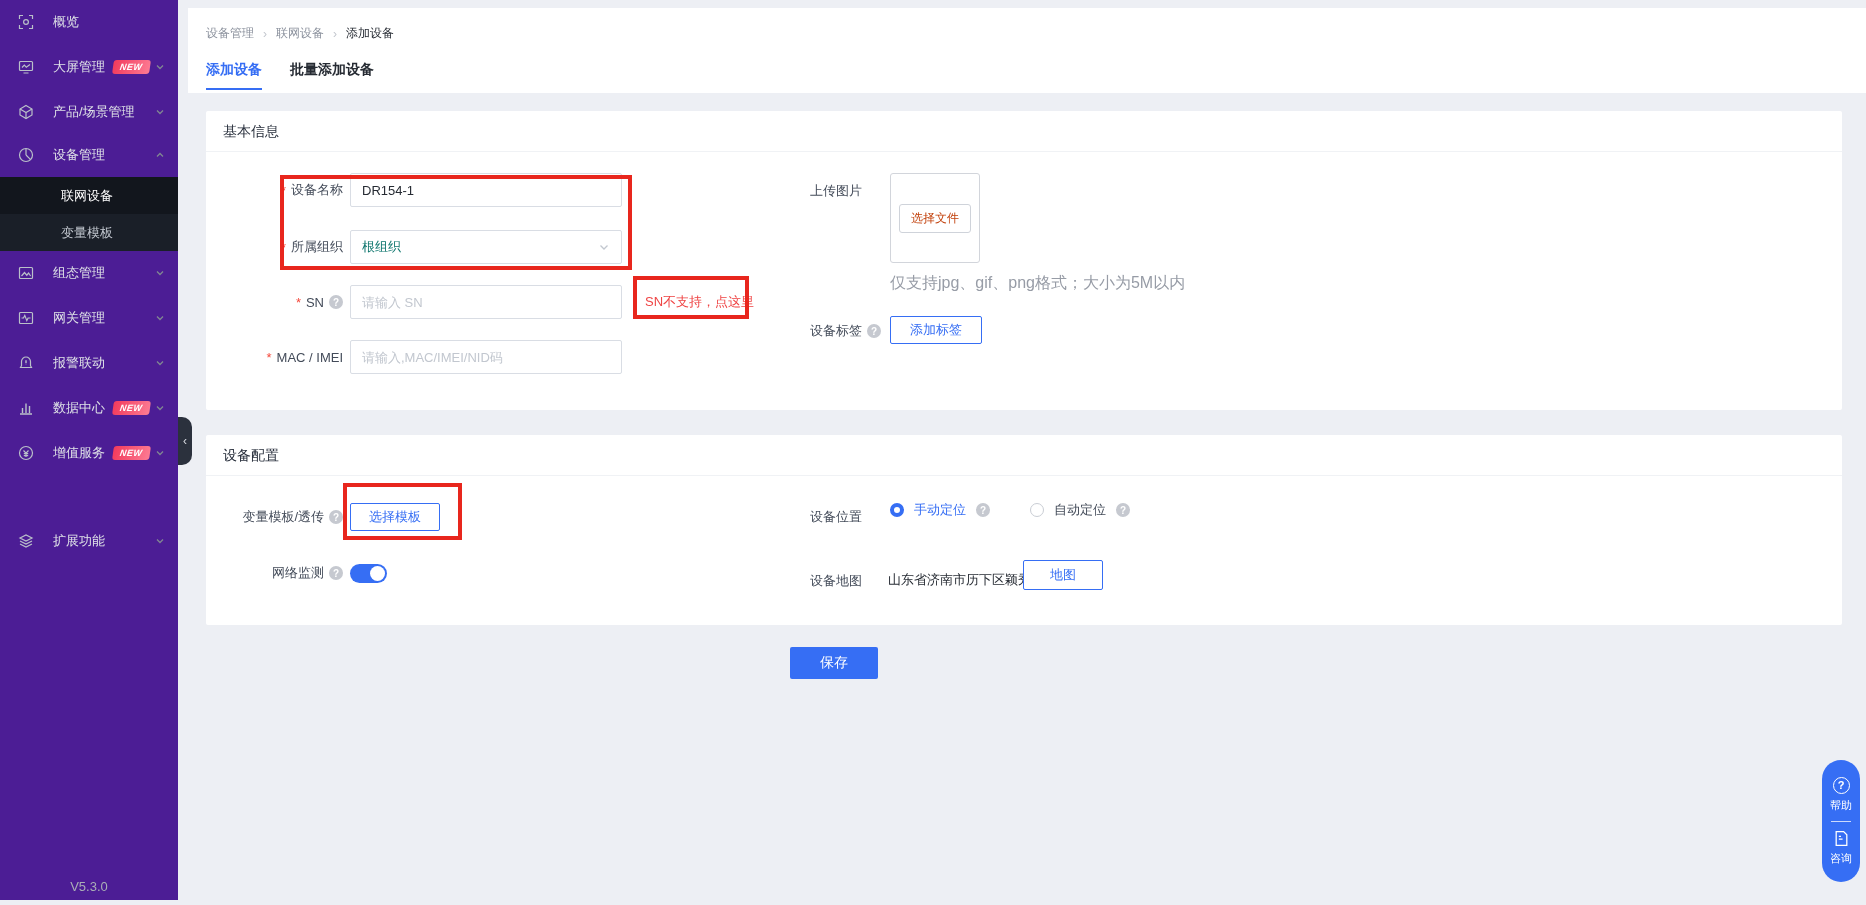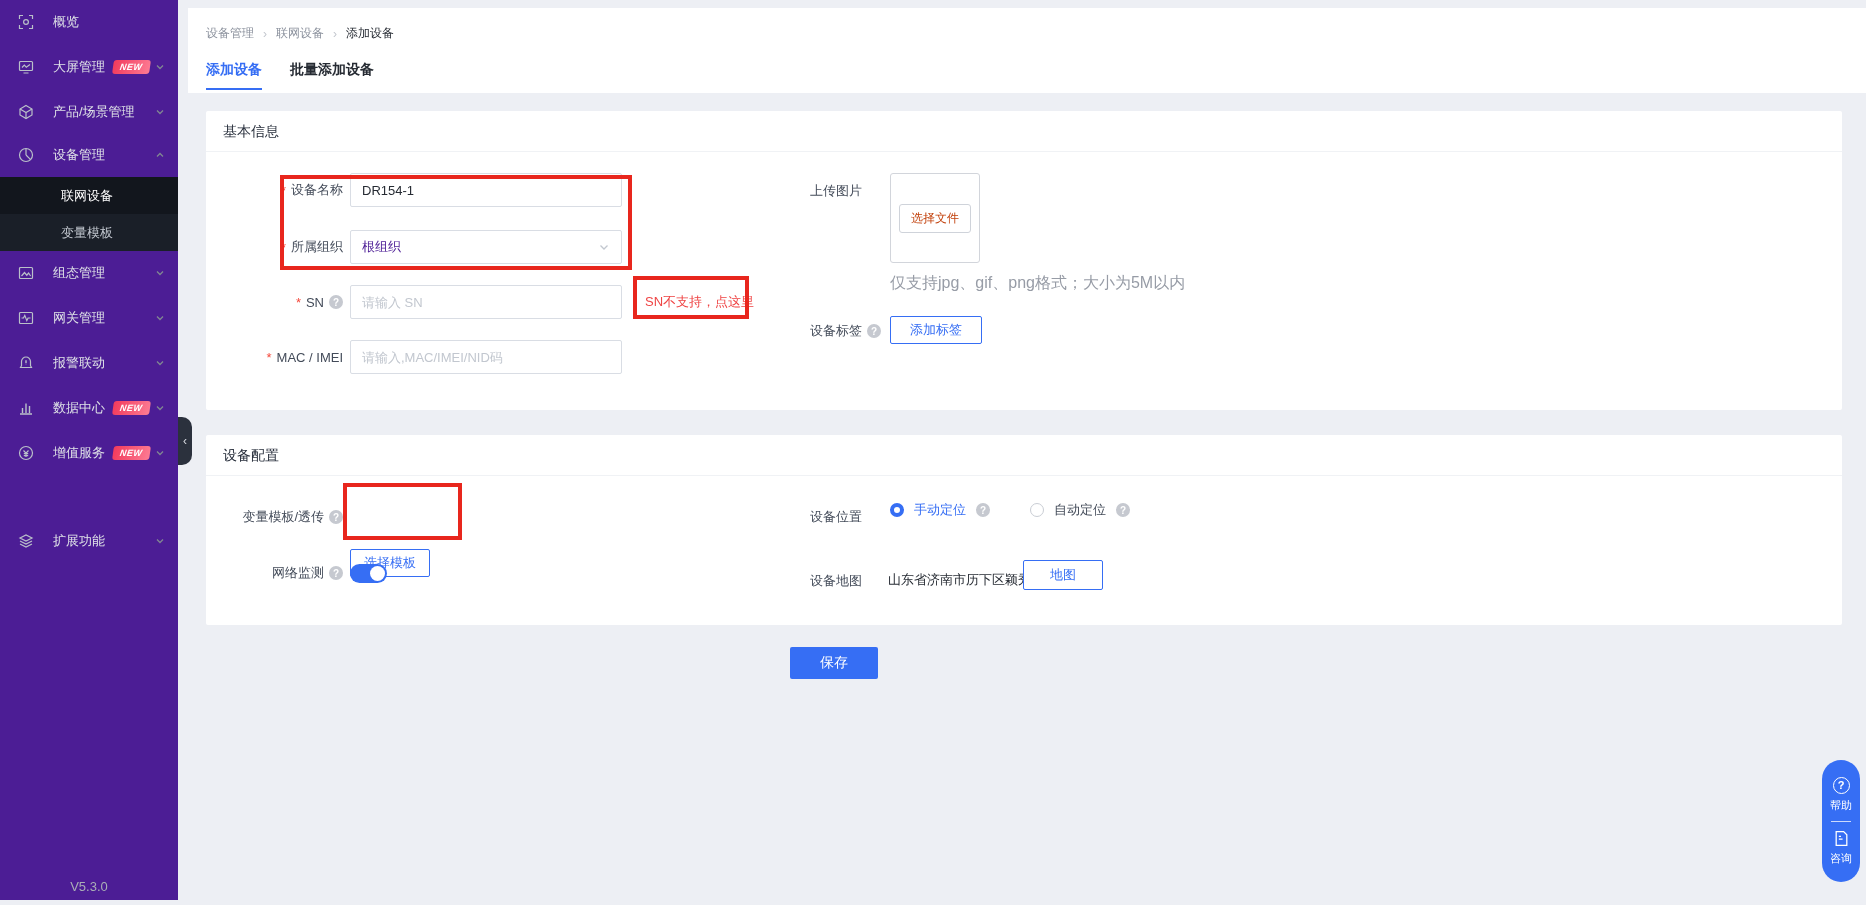--- a/index.html
+++ b/index.html
@@ -50,21 +50,21 @@
            justify-content:flex-end;gap:5px;font-size:13px;color:#434b59;box-sizing:border-box;}
   .star{color:#f5483b;}
   .qmark{width:14px;height:14px;border-radius:50%;background:#c6c9d0;color:#fff;font-size:10px;
          display:inline-flex;align-items:center;justify-content:center;flex:none;font-weight:bold;}
   .f-input{position:absolute;left:144px;width:272px;height:34px;border:1px solid #d9dde4;
            border-radius:2px;box-sizing:border-box;padding:0 11px;font-size:13px;color:#262b33;
            font-family:inherit;outline:none;background:#fff;}
   .f-input::placeholder{color:#c2c7cf;}
   .f-select{position:absolute;left:144px;width:272px;height:34px;border:1px solid #d9dde4;
             border-radius:2px;box-sizing:border-box;display:flex;align-items:center;
-            padding:0 11px;font-size:13px;color:#4c1d95;cursor:pointer;background:#fff;}
+            padding:0 11px;font-size:13px;color:#0f766e;cursor:pointer;background:#fff;}
   .f-select .caret{margin-left:auto;display:flex;}
   .annotation{position:absolute;border:4px solid #e8261d;box-sizing:border-box;z-index:4;
               pointer-events:none;}
   .link-blue{color:#ef4444;font-size:13px;cursor:pointer;}
   .r-label{position:absolute;display:flex;align-items:center;gap:5px;font-size:13px;color:#434b59;}
 
   .upload-box{position:absolute;left:684px;top:62px;width:90px;height:90px;border:1px solid #d2d5db;
               border-radius:3px;box-sizing:border-box;display:flex;align-items:center;
               justify-content:center;cursor:pointer;background:#fff;}
   .upload-btn{border:1px solid #cfd3da;border-radius:3px;background:#fff;font-size:12px;
@@ -341,21 +341,21 @@
     <div class="annotation" style="left:427px;top:165px;width:116px;height:43px;"></div>
   </div>
 
   <div class="card card-config">
     <div class="card-header">设备配置</div>
 
     <div class="f-label" style="top:68px;height:28px;width:137px;">
       <span>变量模板/透传</span>
       <span class="qmark">?</span>
     </div>
-    <div class="btn-outline" style="left:144px;top:68px;width:80px;height:28px;margin-top:46px;">选择模板</div>
+    <div class="btn-outline" style="left:144px;top:68px;width:90px;height:28px;">选择模板</div>
     <div class="annotation" style="left:137px;top:48px;width:119px;height:57px;"></div>
 
     <div class="f-label" style="top:124px;height:28px;width:137px;align-items:center;">
       <span>网络监测</span>
       <span class="qmark">?</span>
     </div>
     <div class="toggle">
       <span class="knob"></span>
     </div>
 

